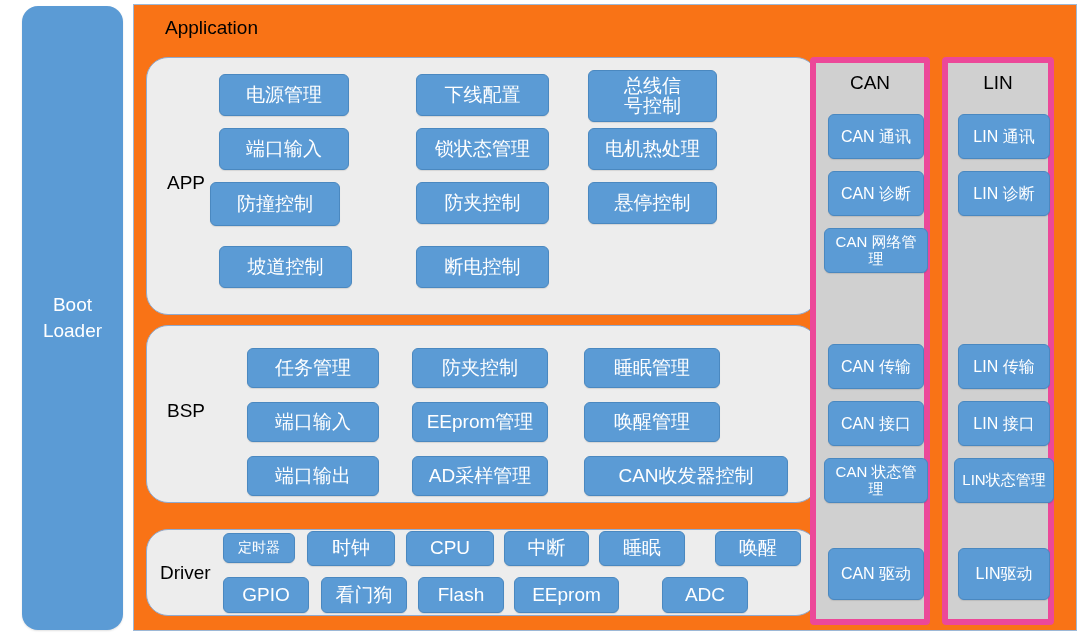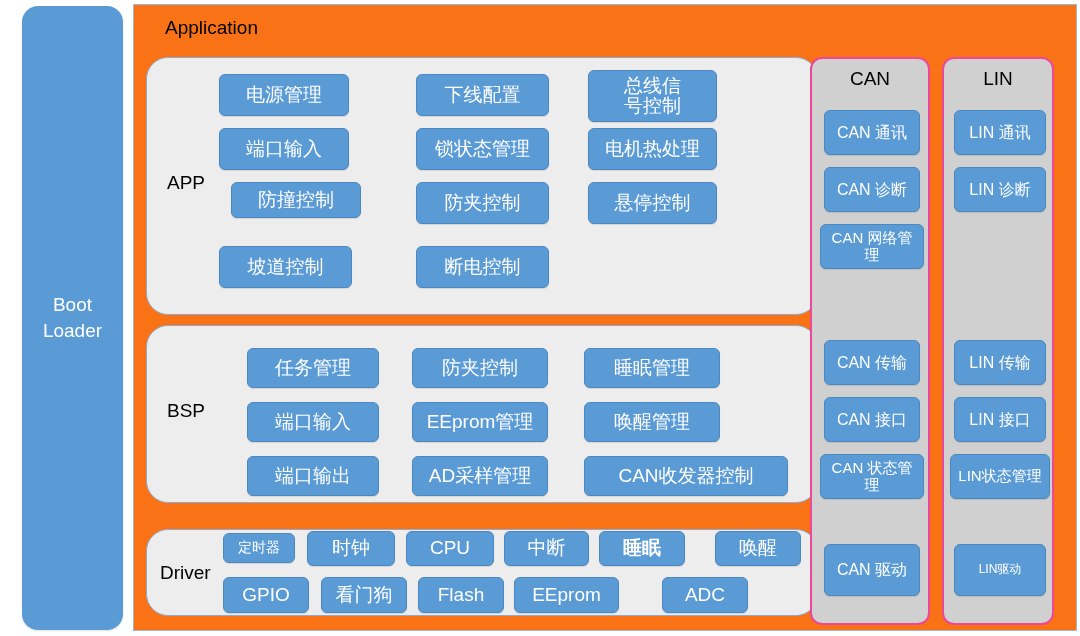--- a/index.html
+++ b/index.html
@@ -58,22 +58,22 @@
     font-size:19px;
     line-height:1.08;
     box-shadow:0 1px 1px rgba(0,0,0,.10);
   }
   .chip.sm{font-size:14px;}
   .chip.two{font-size:15px;line-height:1.12;}
   
   .stack{
     position:absolute;
     background:#D0D0D0;
-    border:2px solid #ec4899;
-    border-radius:12px;
+    border:6px solid #ec4899;
+    border-radius:4px;
     box-sizing:border-box;
   }
   .stack-title{
     position:absolute;left:0;right:0;top:9px;
     text-align:center;font-size:19px;color:#000;
   }
 </style>
 </head>
 <body>
 
@@ -84,21 +84,21 @@
 
 <div id="app-frame">
 
   <div id="app-title">Application</div>
 
   <div class="layer" style="left:12px;top:52px;width:672px;height:258px;">
     <div class="layer-label" style="left:20px;top:114px;">APP</div>
 
     <div class="chip" style="left:72px;top:16px;width:130px;height:42px;">电源管理</div>
     <div class="chip" style="left:72px;top:70px;width:130px;height:42px;">端口输入</div>
-    <div class="chip" style="left:84px;top:124px;width:130px;height:36px;">防撞控制</div>
+    <div class="chip" style="left:63px;top:124px;width:130px;height:44px;">防撞控制</div>
     <div class="chip" style="left:72px;top:188px;width:133px;height:42px;">坡道控制</div>
 
     <div class="chip" style="left:269px;top:16px;width:133px;height:42px;">下线配置</div>
     <div class="chip" style="left:269px;top:70px;width:133px;height:42px;">锁状态管理</div>
     <div class="chip" style="left:269px;top:124px;width:133px;height:42px;text-align:right;">防夹控制</div>
     <div class="chip" style="left:269px;top:188px;width:133px;height:42px;">断电控制</div>
 
     <div class="chip two" style="left:441px;top:2px;width:129px;height:52px;padding:0 30px;font-size:19px;line-height:1.05;margin-top:10px;">总线信号控制</div>
     <div class="chip" style="left:441px;top:70px;width:129px;height:42px;">电机热处理</div>
     <div class="chip" style="left:441px;top:124px;width:129px;height:42px;">悬停控制</div>
@@ -120,21 +120,21 @@
     <div class="chip" style="left:437px;top:130px;width:204px;height:40px;">CAN收发器控制</div>
   </div>
 
   <div class="layer" style="left:12px;top:524px;width:672px;height:87px;">
     <div class="layer-label" style="left:13px;top:32px;">Driver</div>
 
     <div class="chip sm" style="left:76px;top:3px;width:72px;height:30px;">定时器</div>
     <div class="chip" style="left:160px;top:1px;width:88px;height:35px;">时钟</div>
     <div class="chip" style="left:259px;top:1px;width:88px;height:35px;text-align:center;">CPU</div>
     <div class="chip" style="left:357px;top:1px;width:85px;height:35px;">中断</div>
-    <div class="chip" style="left:452px;top:1px;width:86px;height:35px;font-weight:bold;">睡眠</div>
+    <div class="chip" style="left:452px;top:1px;width:86px;height:35px;">睡眠</div>
     <div class="chip" style="left:568px;top:1px;width:86px;height:35px;">唤醒</div>
 
     <div class="chip" style="left:76px;top:47px;width:86px;height:36px;">GPIO</div>
     <div class="chip" style="left:174px;top:47px;width:86px;height:36px;">看门狗</div>
     <div class="chip" style="left:271px;top:47px;width:86px;height:36px;">Flash</div>
     <div class="chip" style="left:367px;top:47px;width:105px;height:36px;text-align:center;">EEprom</div>
     <div class="chip" style="left:515px;top:47px;width:86px;height:36px;">ADC</div>
   </div>
 
   <div class="stack" style="left:676px;top:52px;width:120px;height:568px;">
@@ -154,16 +154,16 @@
   <div class="stack" style="left:808px;top:52px;width:112px;height:568px;">
     <div class="stack-title">LIN</div>
 
     <div class="chip two" style="left:10px;top:51px;width:92px;height:45px;font-size:16px;padding:0 6px;">LIN 通讯</div>
     <div class="chip two" style="left:10px;top:108px;width:92px;height:45px;font-size:16px;padding:0 6px;">LIN 诊断</div>
 
     <div class="chip two" style="left:10px;top:281px;width:92px;height:45px;font-size:16px;padding:0 6px;">LIN 传输</div>
     <div class="chip two" style="left:10px;top:338px;width:92px;height:45px;font-size:16px;padding:0 6px;">LIN 接口</div>
     <div class="chip two" style="left:6px;top:395px;width:100px;height:45px;font-size:15px;padding:0 2px;">LIN状态管理</div>
 
-    <div class="chip two" style="left:10px;top:485px;width:92px;height:52px;font-size:12px;padding:0 6px;">LIN驱动</div>
+    <div class="chip two" style="left:10px;top:485px;width:92px;height:52px;font-size:16px;padding:0 6px;">LIN驱动</div>
   </div>
 
 </div>
 
 </body></html>

